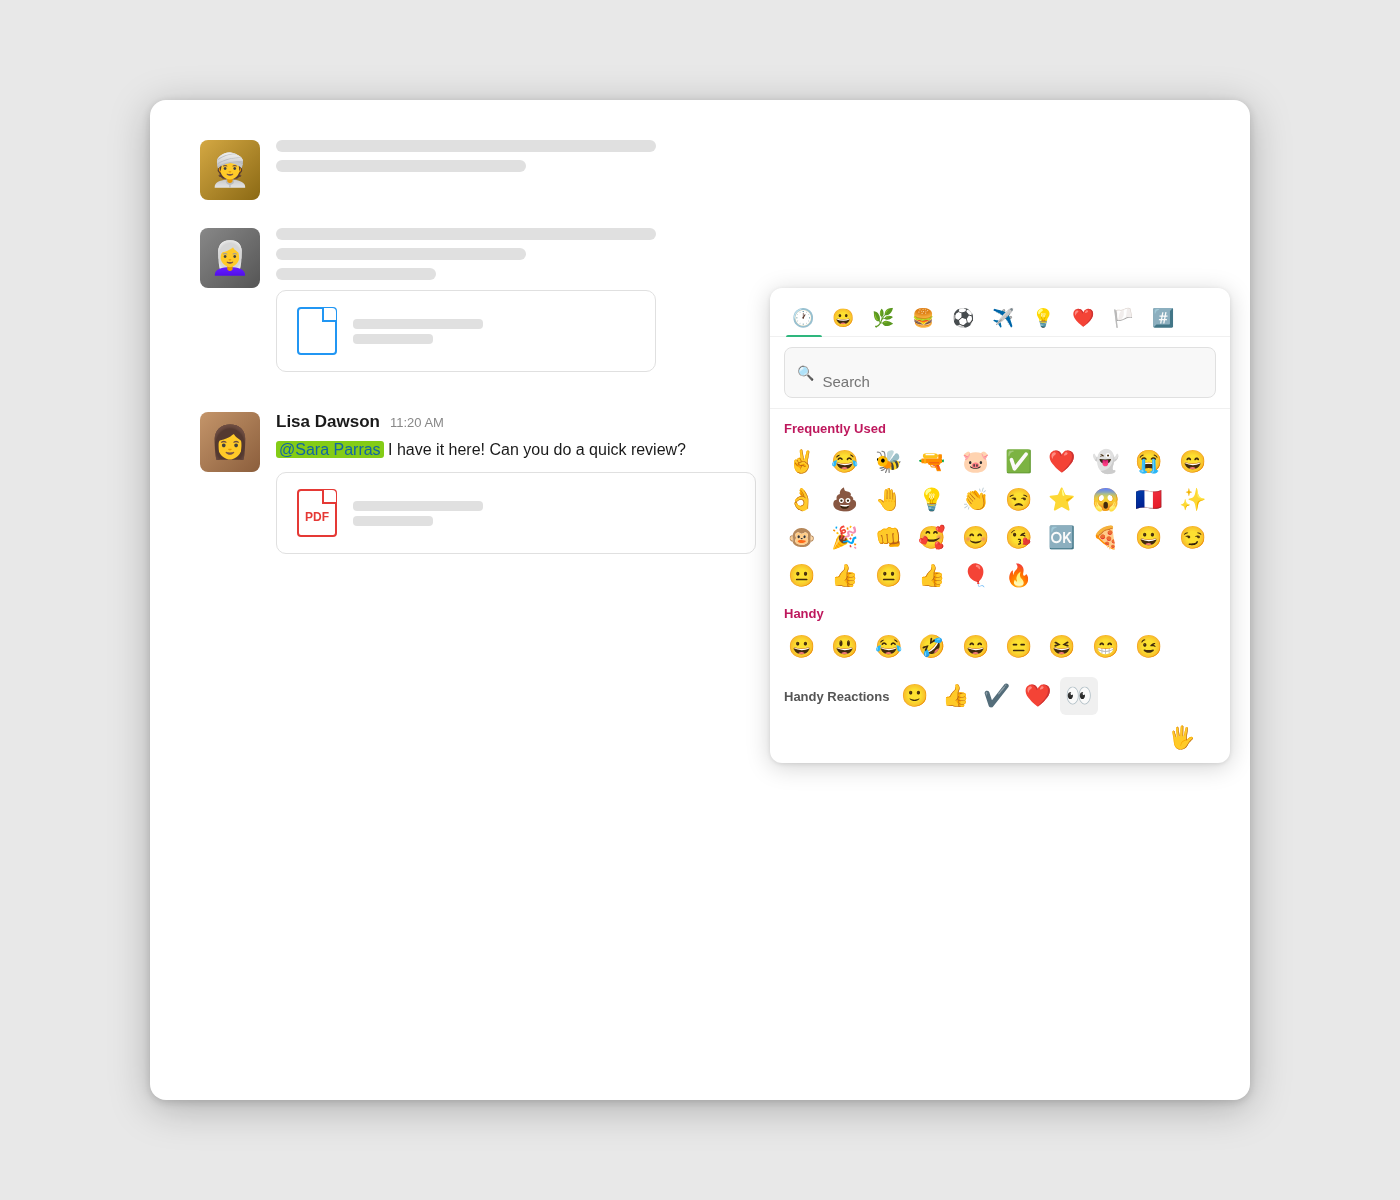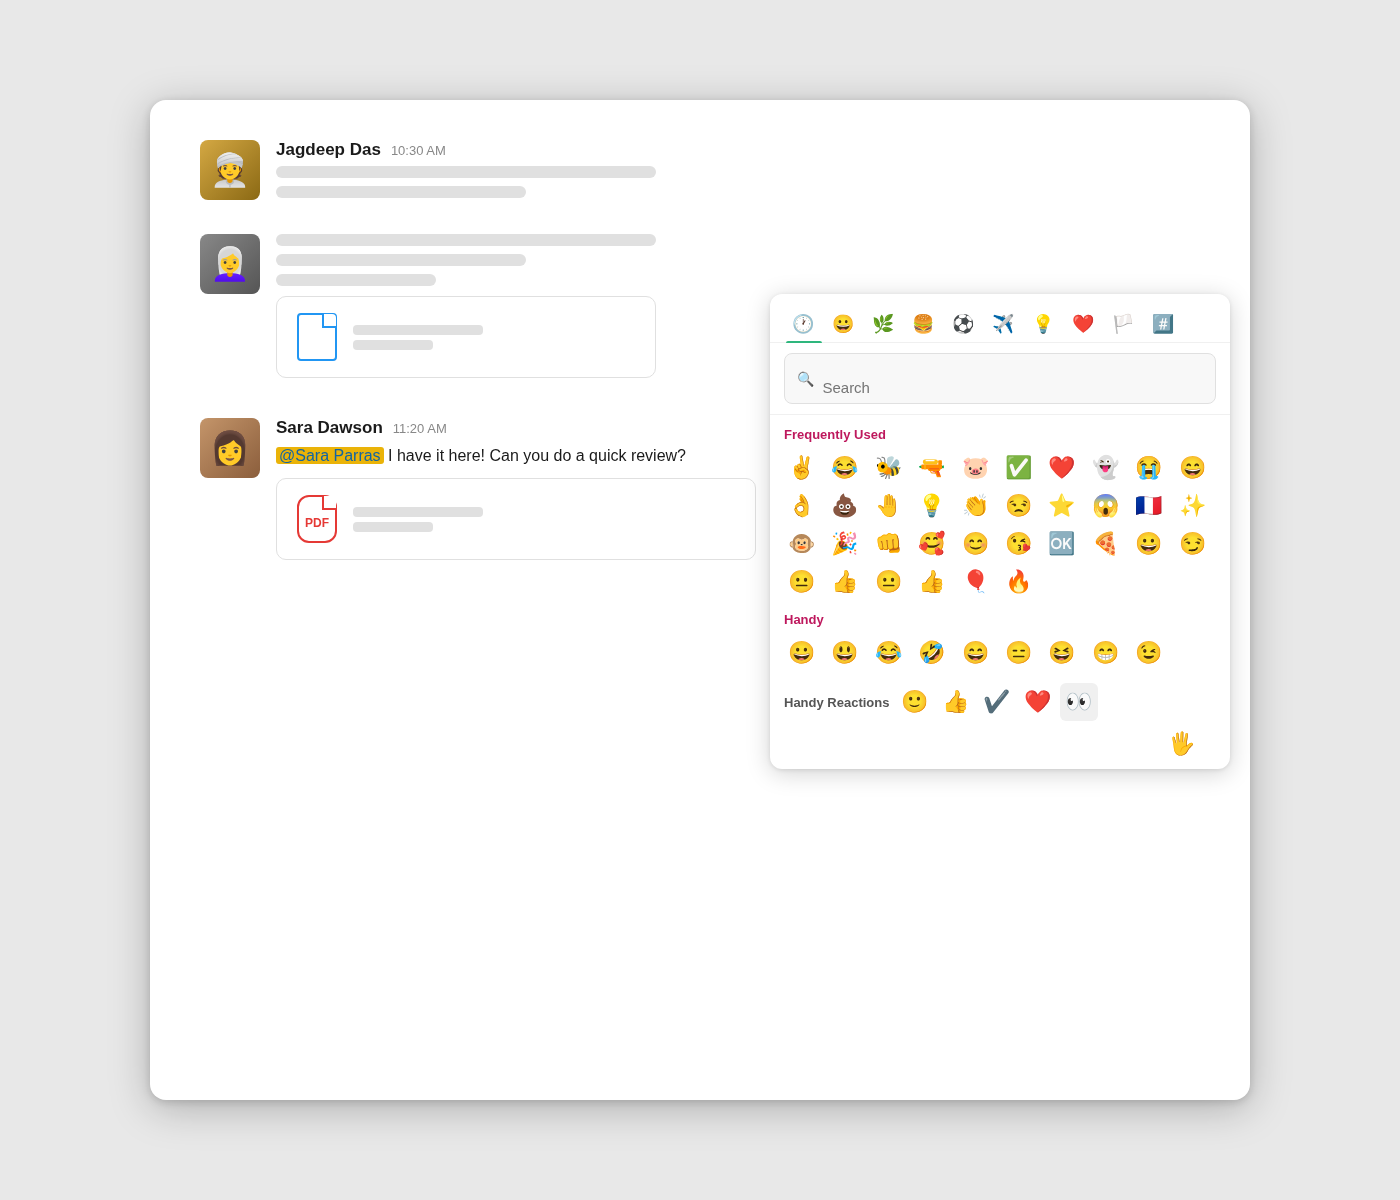--- a/index.html
+++ b/index.html
@@ -110,21 +110,21 @@
       height: 12px;
       background: white;
       border-left: 2.5px solid #2196f3;
       border-bottom: 2.5px solid #2196f3;
       border-top-right-radius: 4px;
     }
     .file-icon-red {
       width: 40px;
       height: 48px;
       border: 2.5px solid #e53935;
-      border-radius: 12px;
+      border-radius: 4px;
       position: relative;
       display: flex;
       align-items: center;
       justify-content: center;
     }
     .file-icon-red::before {
       content: '';
       position: absolute;
       top: -1px;
       right: -1px;
@@ -304,21 +304,21 @@
       display: flex;
       align-items: center;
       justify-content: center;
       border-radius: 6px;
       cursor: pointer;
       font-size: 18px;
       color: #555;
     }
     .mention {
       color: #1264a3;
-      background: #eab308;
+      background: #84cc16;
       padding: 0 3px;
       border-radius: 3px;
     }
     .message-text {
       font-size: 16px;
       color: #1a1a1a;
       margin-bottom: 8px;
       line-height: 1.5;
     }
     .person-emoji-row {
@@ -331,24 +331,20 @@
 </head>
 <body>
 
 <div class="app-window">
 
   <div class="message-row">
     <div class="avatar-placeholder avatar-jagdeep" style="font-size:32px;">
       👳
     </div>
     <div class="message-content">
-      <div class="message-header">
-        <span class="sender-name">Jagdeep Das</span>
-        <span class="timestamp">10:30 AM</span>
-      </div>
       <div class="message-line line-long"></div>
       <div class="message-line line-medium"></div>
     </div>
   </div>
 
   <div class="message-row">
     <div class="avatar-placeholder avatar-sara" style="font-size:32px;">
       👩‍🦳
     </div>
     <div class="message-content">
@@ -458,21 +454,21 @@
       </div>
     </div>
   </div>
 
   <div class="message-row" style="margin-top: 40px; position: relative;">
     <div class="avatar-placeholder avatar-lisa" style="font-size:32px;">
       👩
     </div>
     <div class="message-content">
       <div class="message-header">
-        <span class="sender-name">Sara Dawson</span>
+        <span class="sender-name">Lisa Dawson</span>
         <span class="timestamp">11:20 AM</span>
       </div>
       <div class="message-text">
         <span class="mention">@Sara Parras</span>
         <span> I have it here! Can you do a quick review?</span>
       </div>
 
       <div class="file-attachment" style="width: 480px;">
         <div class="file-icon-wrapper">
           <div class="file-icon-red">

